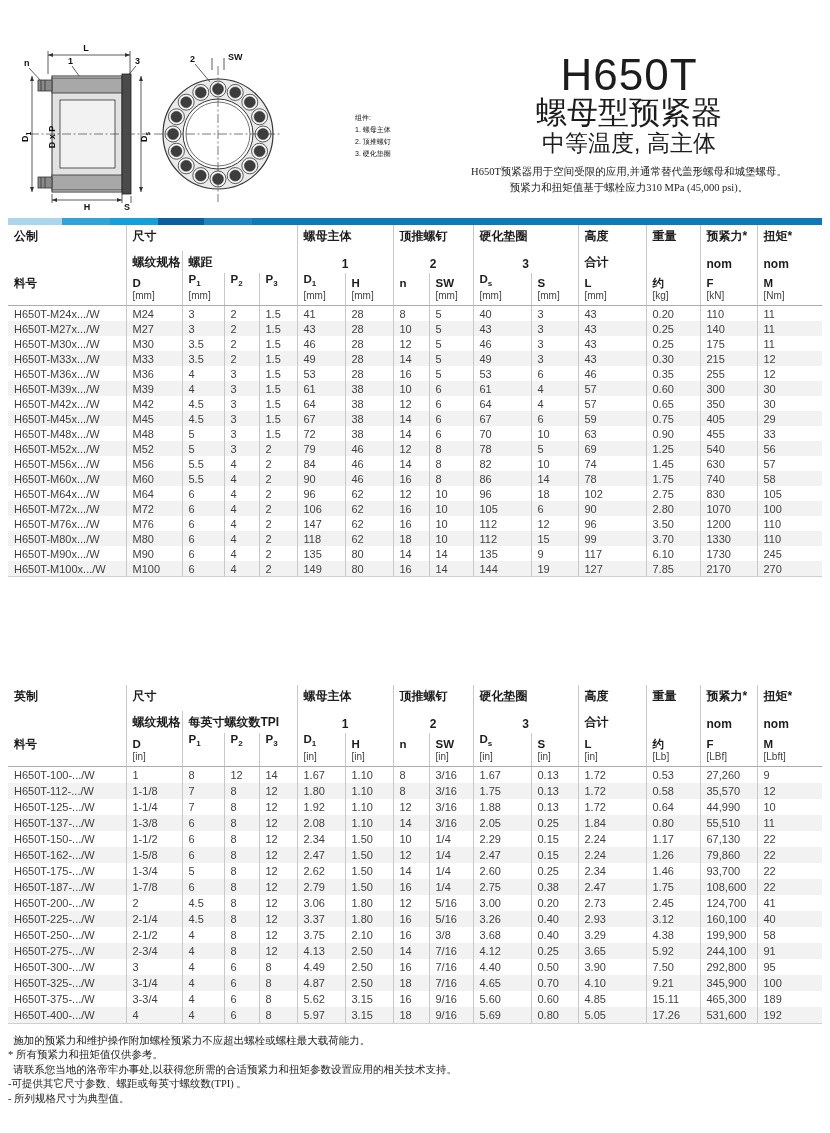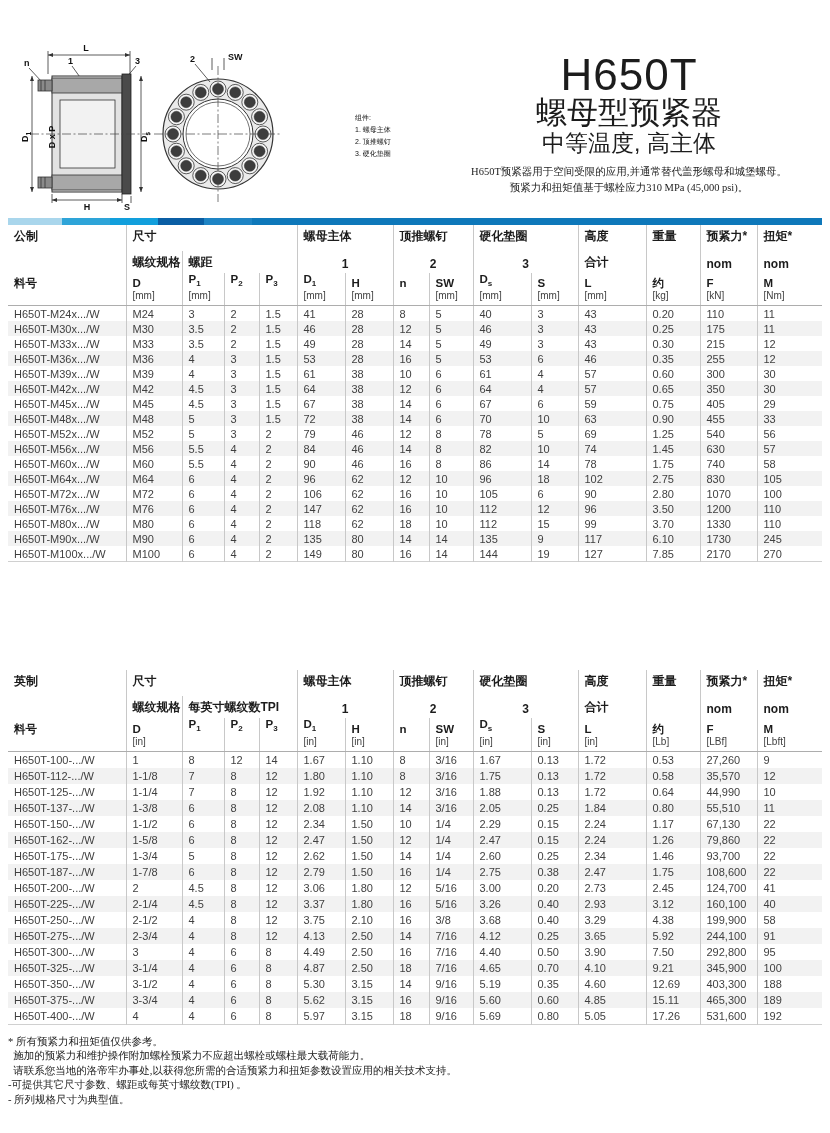--- a/index.html
+++ b/index.html
@@ -301,20 +301,37 @@
             <td>8</td>
             <td>5</td>
             <td>40</td>
             <td>3</td>
             <td>43</td>
             <td>0.20</td>
             <td>110</td>
             <td>11</td>
           </tr>
           <tr>
+            <td>H650T-M27x.../W</td>
+            <td>M27</td>
+            <td>3</td>
+            <td>2</td>
+            <td>1.5</td>
+            <td>43</td>
+            <td>28</td>
+            <td>10</td>
+            <td>5</td>
+            <td>43</td>
+            <td>3</td>
+            <td>43</td>
+            <td>0.25</td>
+            <td>140</td>
+            <td>11</td>
+          </tr>
+          <tr>
             <td>H650T-M30x.../W</td>
             <td>M30</td>
             <td>3.5</td>
             <td>2</td>
             <td>1.5</td>
             <td>46</td>
             <td>28</td>
             <td>12</td>
             <td>5</td>
             <td>46</td>
@@ -922,37 +939,20 @@
             <td>18</td>
             <td>7/16</td>
             <td>4.65</td>
             <td>0.70</td>
             <td>4.10</td>
             <td>9.21</td>
             <td>345,900</td>
             <td>100</td>
           </tr>
           <tr>
-            <td>H650T-350-.../W</td>
-            <td>3-1/2</td>
-            <td>4</td>
-            <td>6</td>
-            <td>8</td>
-            <td>5.30</td>
-            <td>3.15</td>
-            <td>14</td>
-            <td>9/16</td>
-            <td>5.19</td>
-            <td>0.35</td>
-            <td>4.60</td>
-            <td>12.69</td>
-            <td>403,300</td>
-            <td>188</td>
-          </tr>
-          <tr>
             <td>H650T-375-.../W</td>
             <td>3-3/4</td>
             <td>4</td>
             <td>6</td>
             <td>8</td>
             <td>5.62</td>
             <td>3.15</td>
             <td>16</td>
             <td>9/16</td>
             <td>5.60</td>
@@ -976,15 +976,15 @@
             <td>0.80</td>
             <td>5.05</td>
             <td>17.26</td>
             <td>531,600</td>
             <td>192</td>
           </tr>
         </tbody>
     </table>
   </div>
 
-  <div class="notes"><div>* 所有预紧力和扭矩值仅供参考。</div><div>  施加的预紧力和维护操作附加螺栓预紧力不应超出螺栓或螺柱最大载荷能力。</div><div>  请联系您当地的洛帝牢办事处,以获得您所需的合适预紧力和扭矩参数设置应用的相关技术支持。</div><div>-可提供其它尺寸参数、螺距或每英寸螺纹数(TPI) 。</div><div>- 所列规格尺寸为典型值。</div></div>
+  <div class="notes"><div>  施加的预紧力和维护操作附加螺栓预紧力不应超出螺栓或螺柱最大载荷能力。</div><div>* 所有预紧力和扭矩值仅供参考。</div><div>  请联系您当地的洛帝牢办事处,以获得您所需的合适预紧力和扭矩参数设置应用的相关技术支持。</div><div>-可提供其它尺寸参数、螺距或每英寸螺纹数(TPI) 。</div><div>- 所列规格尺寸为典型值。</div></div>
 
 </div>
 
 </body></html>

